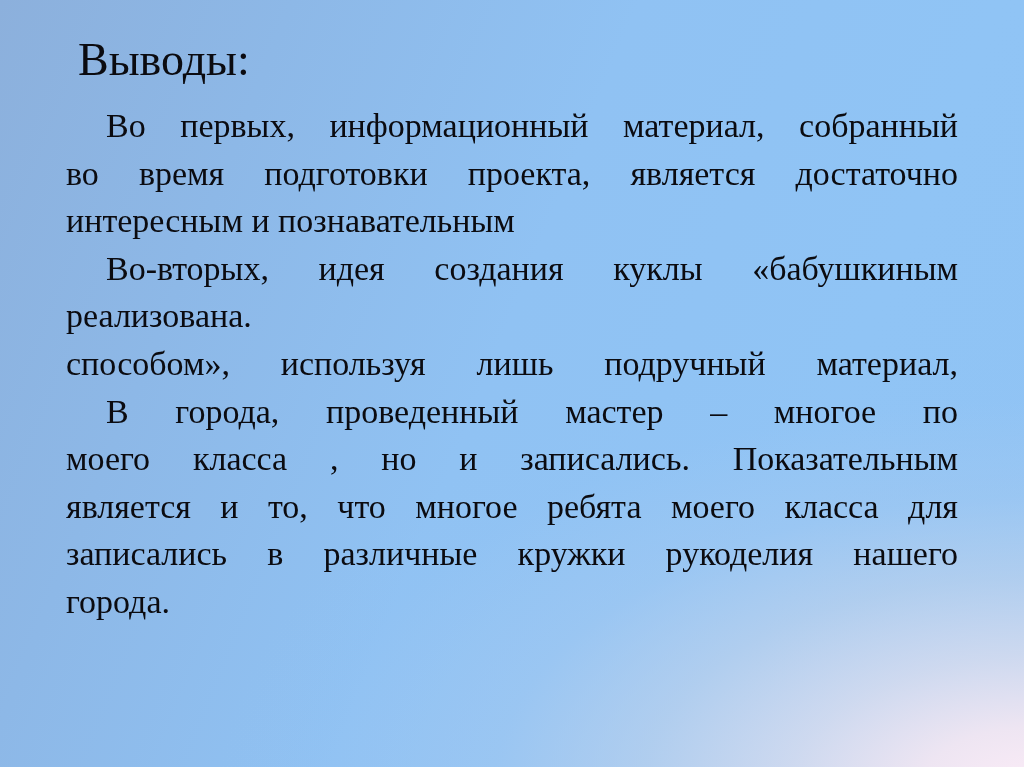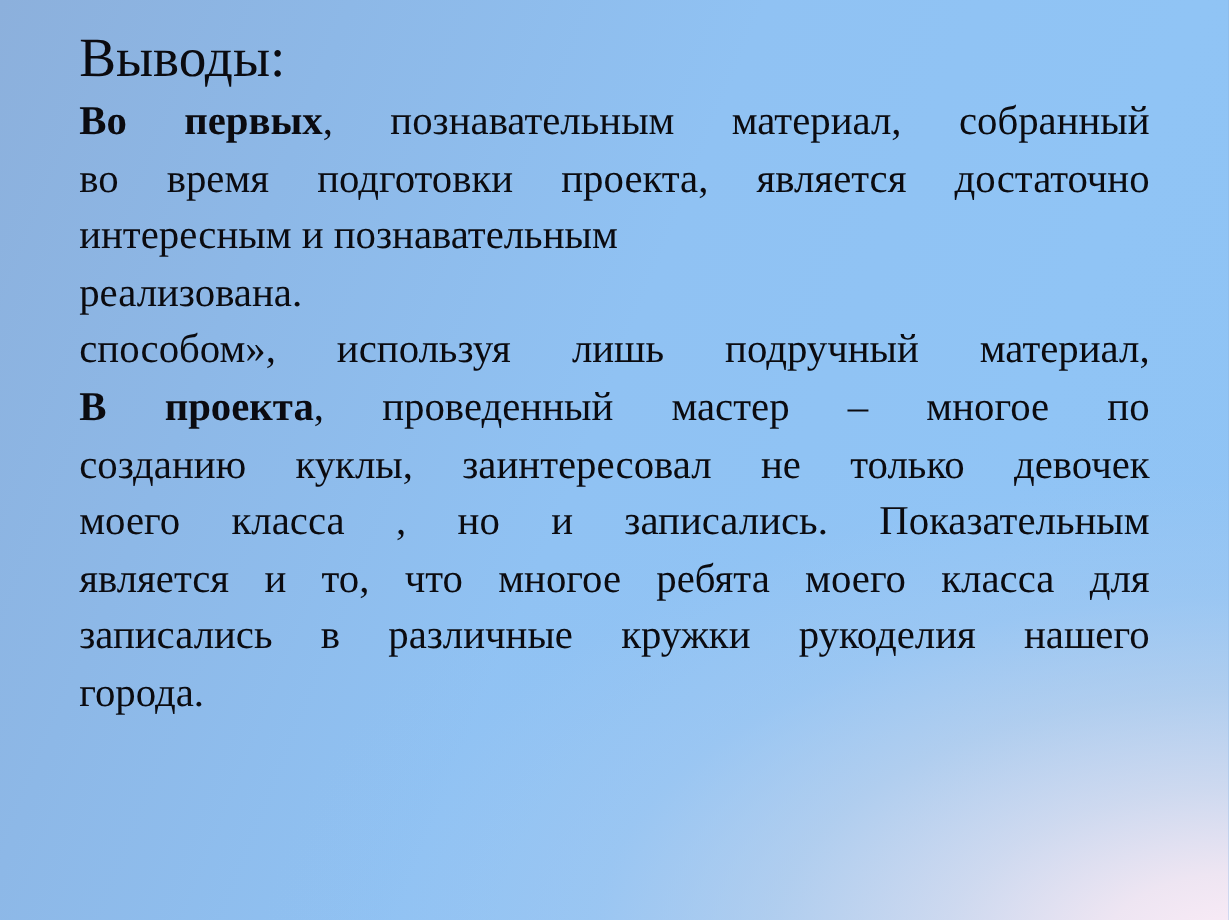--- a/index.html
+++ b/index.html
@@ -30,58 +30,58 @@
         #90c4f5 75%,
         #8fc3f4 100%);
   }
   .textblock {
     position: absolute;
     top: 18px;
     left: 66px;
     width: 892px;
   }
   .title {
-    margin: 0;
+    margin: 12px;
     font-size: 46px;
     font-weight: 400;
     line-height: 60px;
     text-align: left;
   }
   .para { margin: 0; }
   .line {
     font-size: 34px;
     line-height: 47.6px;
     text-align: justify;
     text-align-last: justify;
   }
   .line.last {
     text-align: right;
     text-align-last: left;
   }
-  .b { font-weight: 700; }
+  .b { font-weight: 400; margin-left: 40px; }
 </style>
 </head>
 <body>
 
 <div class="slide">
   <div class="textblock">
     <h1 class="title">Выводы:</h1>
     <div>
         <div class="para">
-          <div class="line"><span class="b">Во первых</span><span>, познавательным материал, собранный</span></div>
+          <div class="line"><span class="b">Во первых</span><span>, информационный материал, собранный</span></div>
           <div class="line"><span>во время подготовки проекта, является достаточно</span></div>
           <div class="line last"><span>интересным и познавательным</span></div>
         </div>
         <div class="para">
+          <div class="line"><span class="b">Во-вторых</span><span>, идея создания куклы «бабушкиным</span></div>
           <div class="line last"><span>реализована.</span></div>
           <div class="line"><span>способом», используя лишь подручный материал,</span></div>
         </div>
         <div class="para">
-          <div class="line"><span class="b">В проекта</span><span>, проведенный мастер – многое по</span></div>
-          <div class="line"><span>созданию куклы, заинтересовал не только девочек</span></div>
+          <div class="line"><span class="b">В города</span><span>, проведенный мастер – многое по</span></div>
           <div class="line"><span>моего класса , но и записались. Показательным</span></div>
           <div class="line"><span>является и то, что многое ребята моего класса для</span></div>
           <div class="line"><span>записались в различные кружки рукоделия нашего</span></div>
           <div class="line last"><span>города.</span></div>
         </div>
       </div>
   </div>
 </div>
 
 </body></html>

